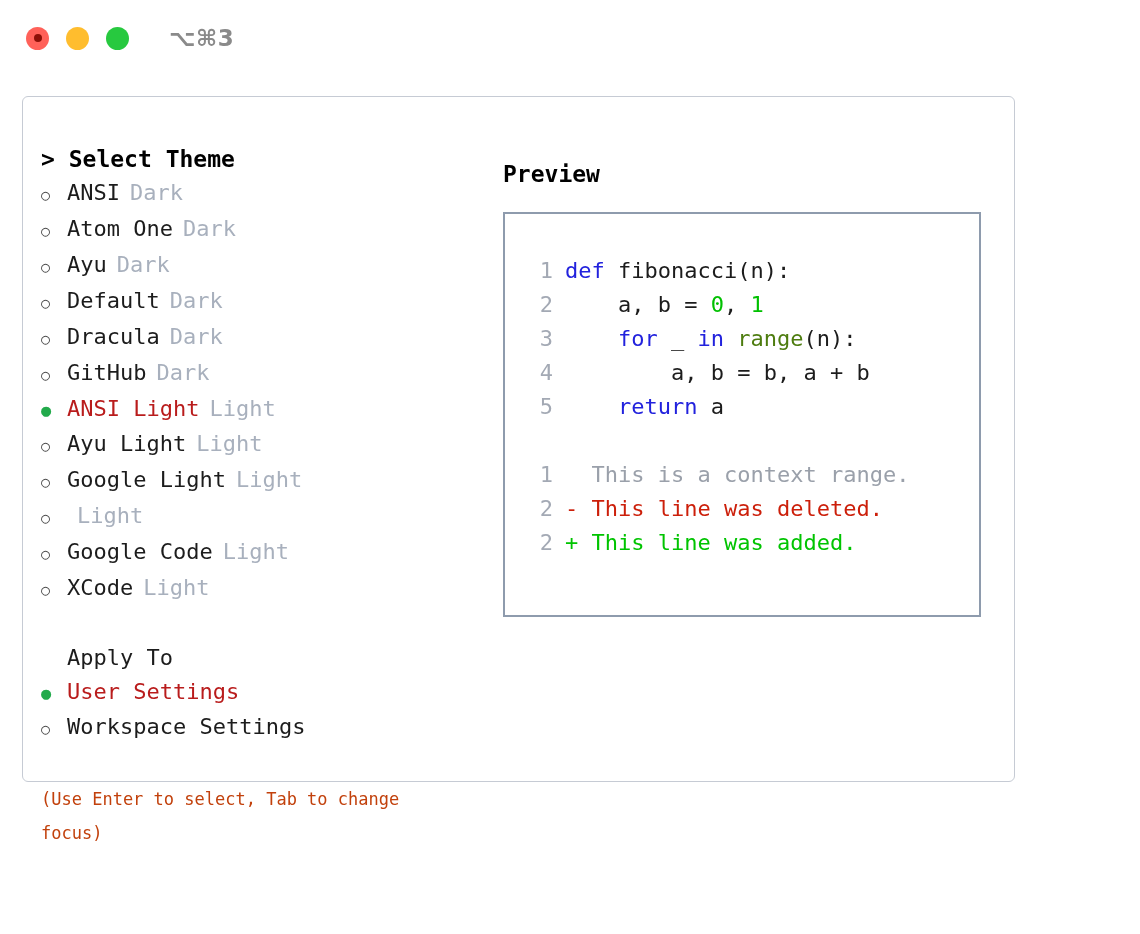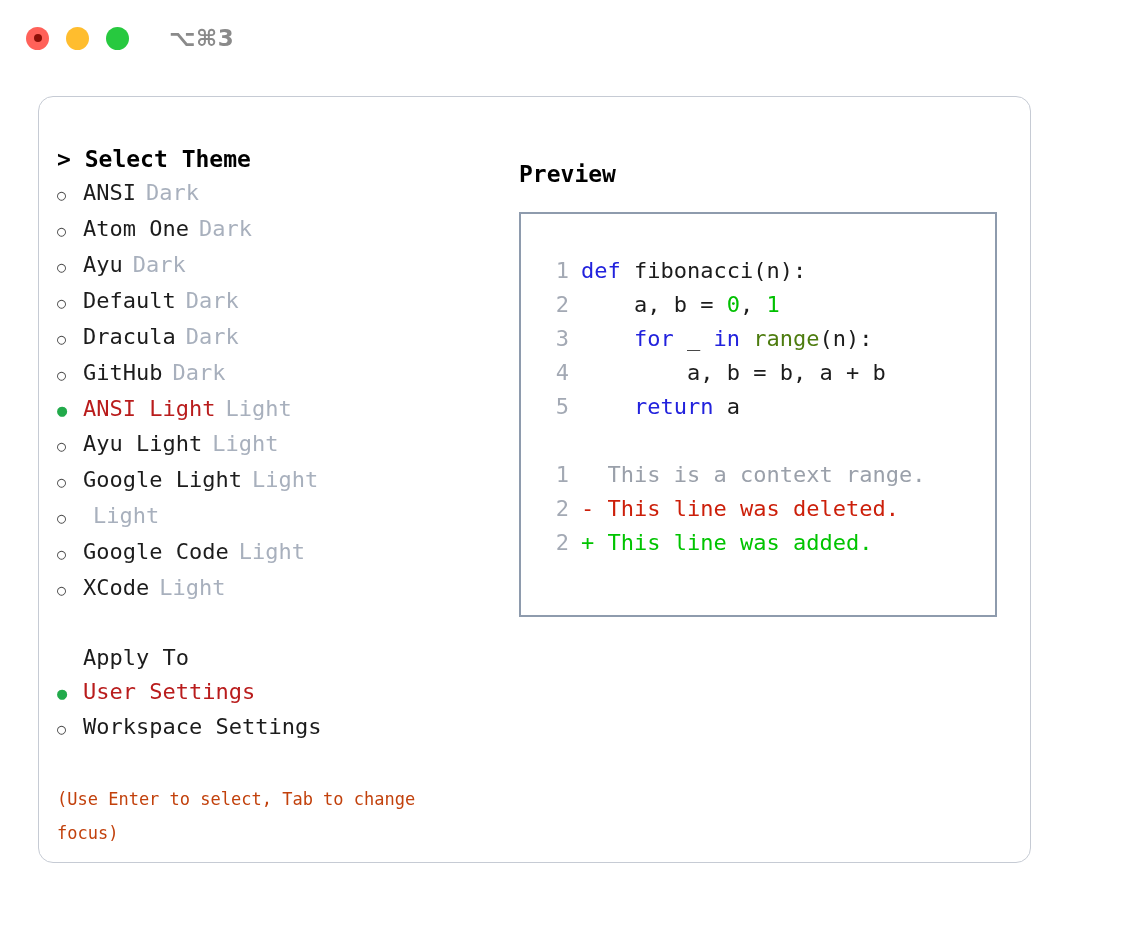--- a/index.html
+++ b/index.html
@@ -52,26 +52,26 @@
     color: #8a8a8a;
     font-size: 23px;
     font-weight: 700;
     letter-spacing: 0.5px;
     font-family: "DejaVu Sans", "Liberation Sans", sans-serif;
   }
 
   
   .panel {
     position: absolute;
-    left: 38px;
+    left: 22px;
     top: 96px;
     width: 993px;
-    height: 767px;
+    height: 686px;
     border: 1.5px solid #c6cbd4;
-    border-radius: 15px;
+    border-radius: 6px;
     box-sizing: border-box;
     background: #ffffff;
   }
 
   .columns {
     display: flex;
     padding: 45px 0 0 0;
   }
   .col-left  { width: 470px; padding-left: 18px; box-sizing: border-box; }
   .col-right { flex: 1; padding-left: 10px; box-sizing: border-box; margin-top: 15px; }

